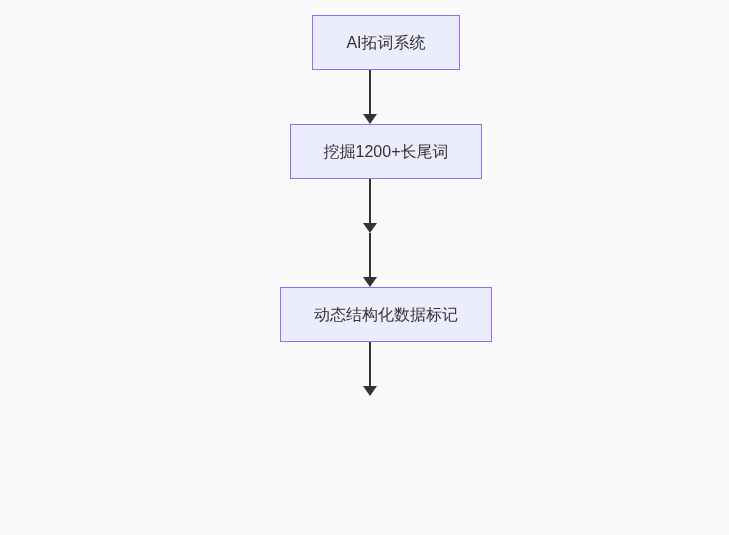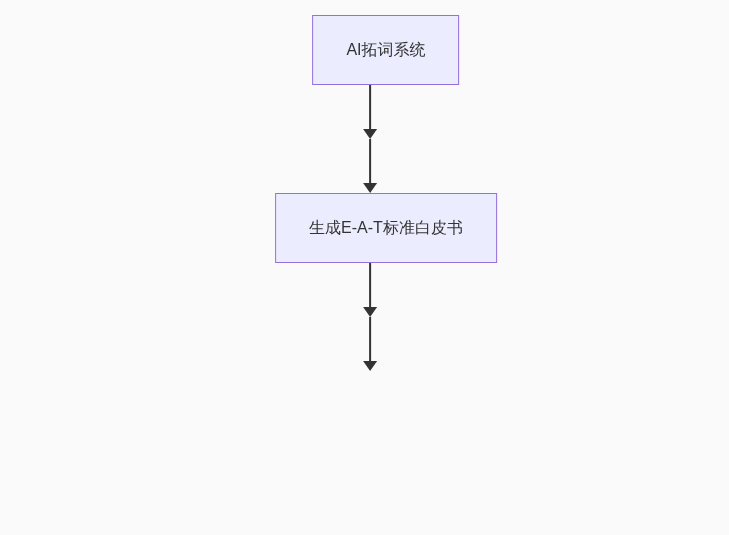--- a/index.html
+++ b/index.html
@@ -18,21 +18,21 @@
     position: absolute;
     top: 15px;
     left: 370px;
     transform: translateX(-50%);
     display: flex;
     flex-direction: column;
     align-items: center;
   }
   .node {
     box-sizing: border-box;
-    height: 70px;
+    height: 55px;
     padding: 0 33px;
     display: flex;
     align-items: center;
     justify-content: flex-end;
     background: var(--node-fill, #ececff);
     border: 1.5px solid var(--node-border, #9370db);
     color: var(--text-color, #333333);
     font-size: 16px;
     line-height: 1;
     white-space: nowrap;
@@ -64,35 +64,38 @@
 
   <div class="node">
     <span>AI拓词系统</span>
   </div>
 
   <div class="arrow">
     <div class="arrow-line"></div>
     <div class="arrow-head"></div>
   </div>
 
-
-  <div class="arrow">
-    <div class="arrow-line"></div>
-    <div class="arrow-head"></div>
-  </div>
-
   <div class="node">
-    <span>生成E-A-T标准白皮书</span>
+    <span>挖掘1200+长尾词</span>
   </div>
 
   <div class="arrow">
     <div class="arrow-line"></div>
     <div class="arrow-head"></div>
   </div>
 
 
   <div class="arrow">
     <div class="arrow-line"></div>
     <div class="arrow-head"></div>
   </div>
 
+  <div class="node">
+    <span>动态结构化数据标记</span>
+  </div>
+
+  <div class="arrow">
+    <div class="arrow-line"></div>
+    <div class="arrow-head"></div>
+  </div>
+
 
 </div>
 
 </body></html>

